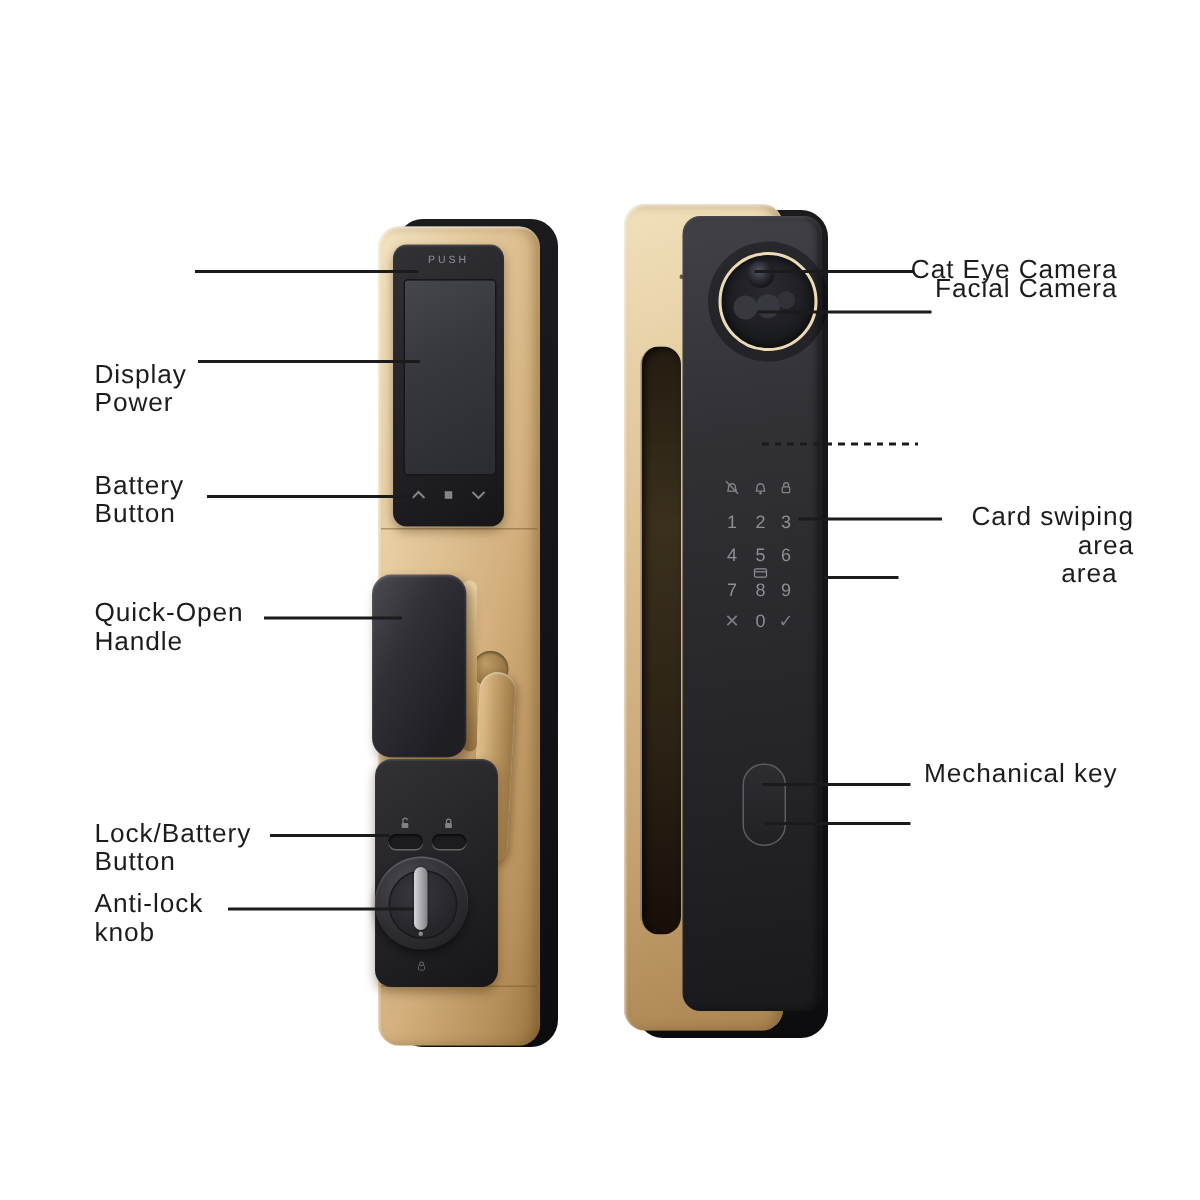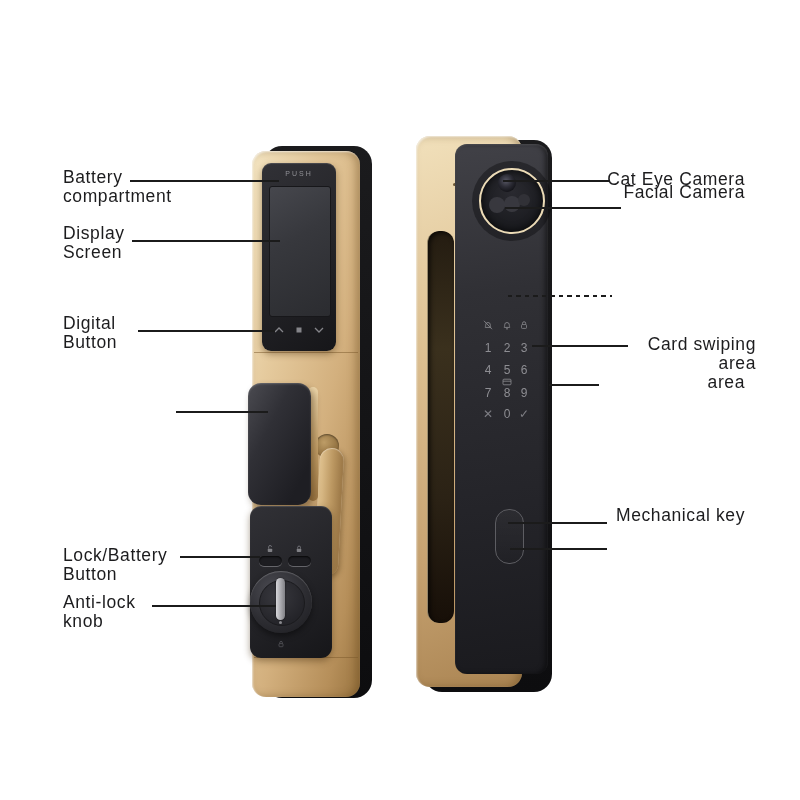--- a/index.html
+++ b/index.html
@@ -194,31 +194,31 @@
   <div class="cl" style="left:152px;top:605px;width:124px"></div>
 
   <div class="cl" style="left:503px;top:180px;width:106px"></div>
   <div class="cl" style="left:505px;top:207px;width:116px"></div>
   <div class="cl dashed" style="left:508px;top:295px;width:104px"></div>
   <div class="cl" style="left:532px;top:345px;width:96px"></div>
   <div class="cl" style="left:549px;top:384px;width:50px"></div>
   <div class="cl" style="left:508px;top:522px;width:99px"></div>
   <div class="cl" style="left:510px;top:548px;width:97px"></div>
 
-  <div class="lbl" style="left:63px;top:168px">
+  <div class="lbl" style="left:63px;top:240px">
+    <div>Display</div>
+    <div>Power</div>
+  </div>
+  <div class="lbl" style="left:63px;top:314px">
     <div>Battery</div>
-    <div>compartment</div>
-  </div>
-  <div class="lbl" style="left:63px;top:224px">
-    <div>Display</div>
-    <div>Screen</div>
-  </div>
-  <div class="lbl" style="left:63px;top:314px">
-    <div>Digital</div>
     <div>Button</div>
+  </div>
+  <div class="lbl" style="left:63px;top:399px">
+    <div>Quick-Open</div>
+    <div>Handle</div>
   </div>
   <div class="lbl" style="left:63px;top:546px">
     <div>Lock/Battery</div>
     <div>Button</div>
   </div>
   <div class="lbl r" style="right:55px;top:170px">
     <div>Cat Eye Camera</div>
   </div>
 
   <div class="lbl" style="left:63px;top:593px">

